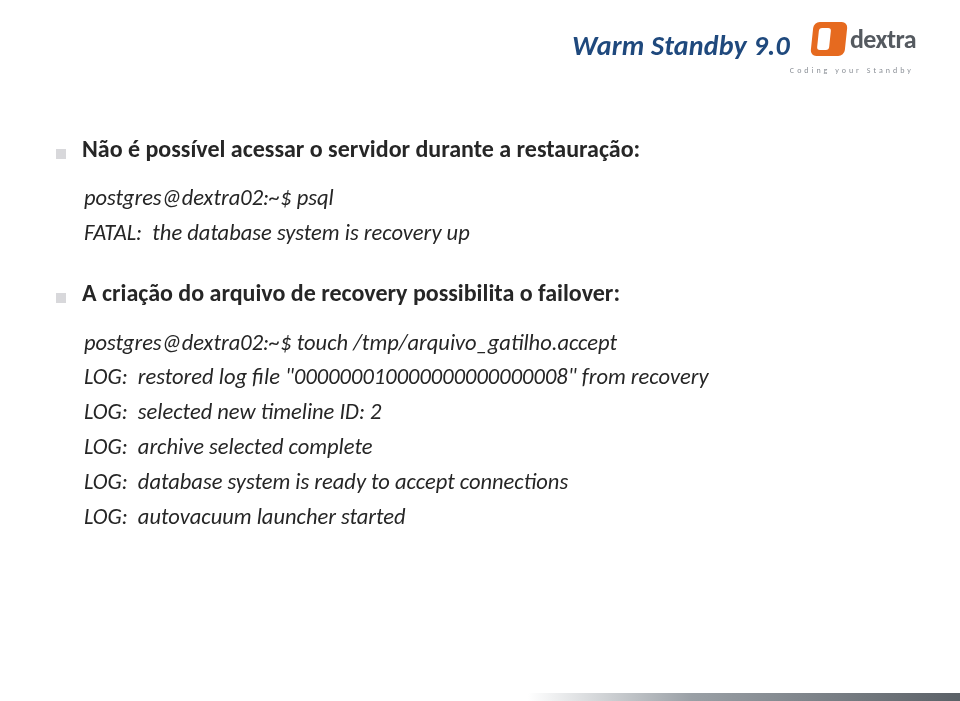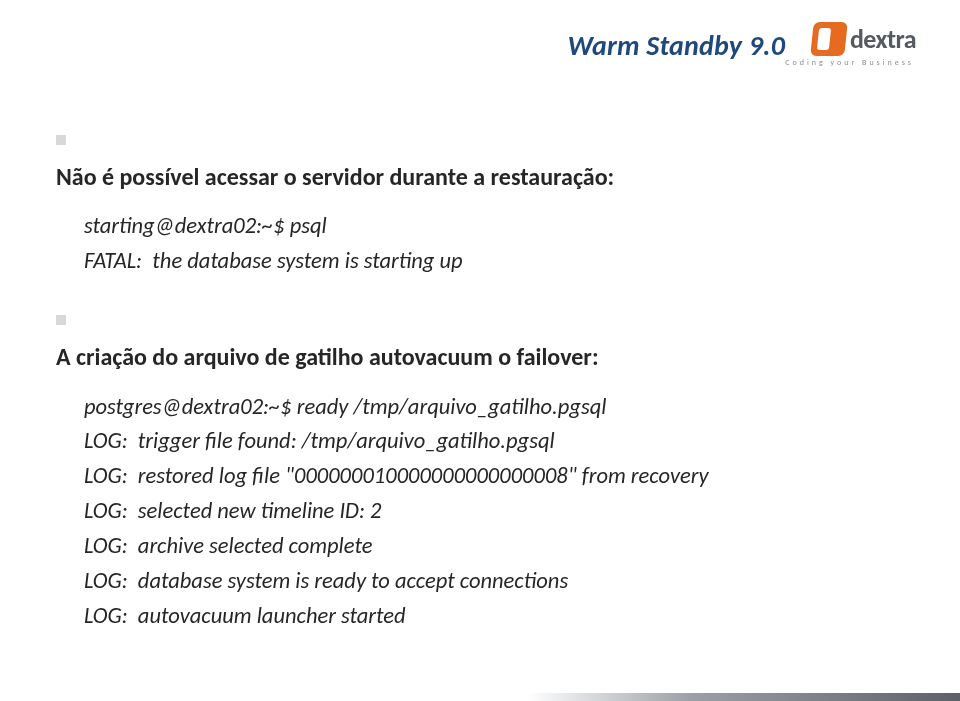--- a/index.html
+++ b/index.html
@@ -28,20 +28,21 @@
     font-weight: bold;
     font-style: italic;
     letter-spacing: 0.2px;
   }
   .logo {
     display: flex;
     flex-direction: column;
     align-items: flex-end;
     margin-top: -6px;
     margin-right: -10px;
+    gap: 8px;
   }
   .logo-main {
     display: flex;
     align-items: center;
     gap: 4px;
   }
   .logo-d {
     width: 34px;
     height: 34px;
     background: #e66a1f;
@@ -72,23 +73,22 @@
     margin-top: 1px;
     margin-right: 2px;
     text-transform: none;
   }
   .content {
     margin-top: 58px;
     margin-left: 2px;
   }
   .bullet-row {
     display: flex;
-    align-items: flex-start;
+    align-items: center;
     gap: 16px;
-    flex-direction: column;
   }
   .bullet-icon {
     width: 10px;
     height: 10px;
     background: #d8d8db;
     margin-top: 10px;
     flex-shrink: 0;
   }
   .bullet-text {
     color: #262626;
@@ -121,44 +121,43 @@
 
 <div class="slide">
 
   <div class="header-row">
     <div class="title">Warm Standby 9.0</div>
     <div class="logo">
       <div class="logo-main">
         <div class="logo-d"></div>
         <div class="logo-text">dextra</div>
       </div>
-      <div class="logo-tag">Coding your Business</div>
+      <div class="logo-tag">Coding your Standby</div>
     </div>
   </div>
 
   <div class="content">
 
     <div class="bullet-row">
       <div class="bullet-icon"></div>
       <div class="bullet-text">Não é possível acessar o servidor durante a restauração:</div>
     </div>
     <div class="code-block">
-      <div class="code-line">starting@dextra02:~$ psql</div>
-      <div class="code-line">FATAL:  the database system is starting up</div>
+      <div class="code-line">postgres@dextra02:~$ psql</div>
+      <div class="code-line">FATAL:  the database system is recovery up</div>
     </div>
 
     <div class="spacer-lg"></div>
 
     <div class="bullet-row">
       <div class="bullet-icon"></div>
-      <div class="bullet-text">A criação do arquivo de gatilho autovacuum o failover:</div>
+      <div class="bullet-text">A criação do arquivo de recovery possibilita o failover:</div>
     </div>
     <div class="code-block">
-      <div class="code-line">postgres@dextra02:~$ ready /tmp/arquivo_gatilho.pgsql</div>
-      <div class="code-line">LOG:  trigger file found: /tmp/arquivo_gatilho.pgsql</div>
+      <div class="code-line">postgres@dextra02:~$ touch /tmp/arquivo_gatilho.accept</div>
       <div class="code-line">LOG:  restored log file "000000010000000000000008" from recovery</div>
       <div class="code-line bold">LOG:  selected new timeline ID: 2</div>
       <div class="code-line bold">LOG:  archive selected complete</div>
       <div class="code-line">LOG:  database system is ready to accept connections</div>
       <div class="code-line">LOG:  autovacuum launcher started</div>
     </div>
 
   </div>
 
   <div class="footer-bar"></div>

